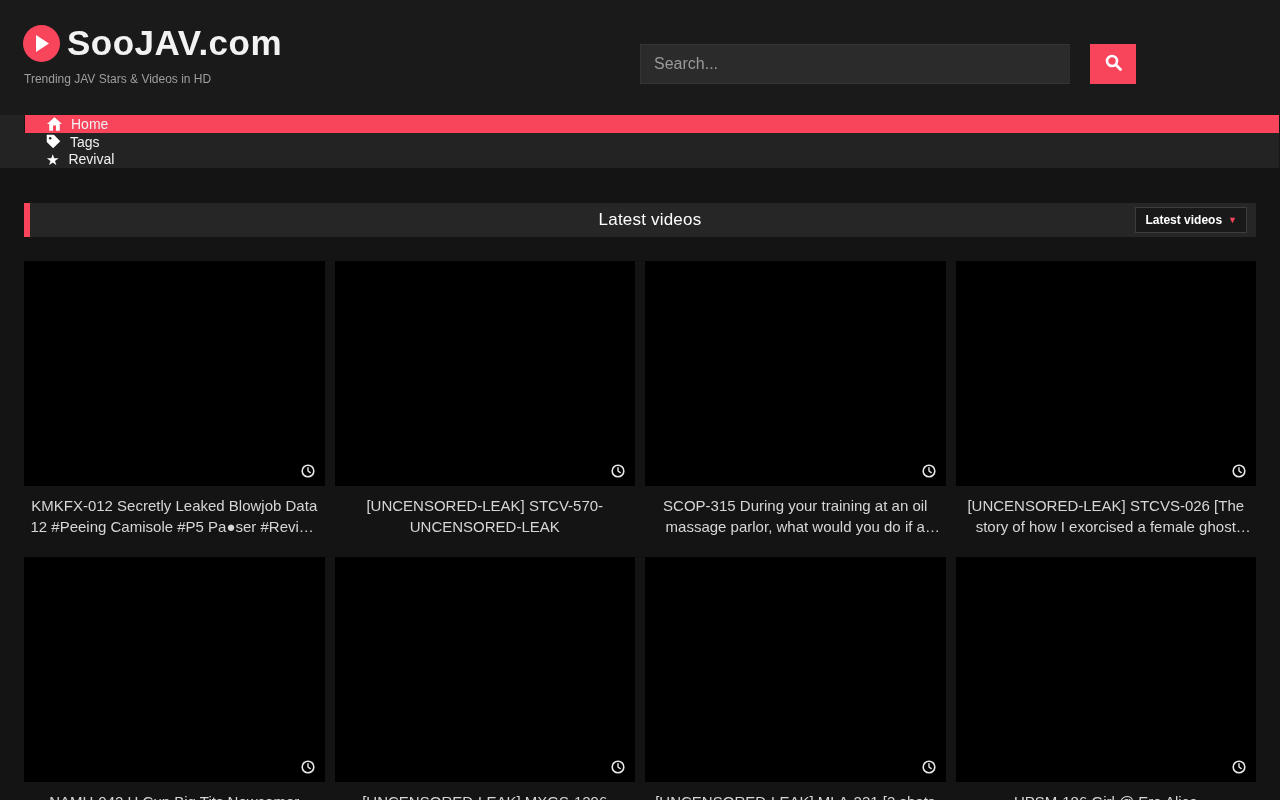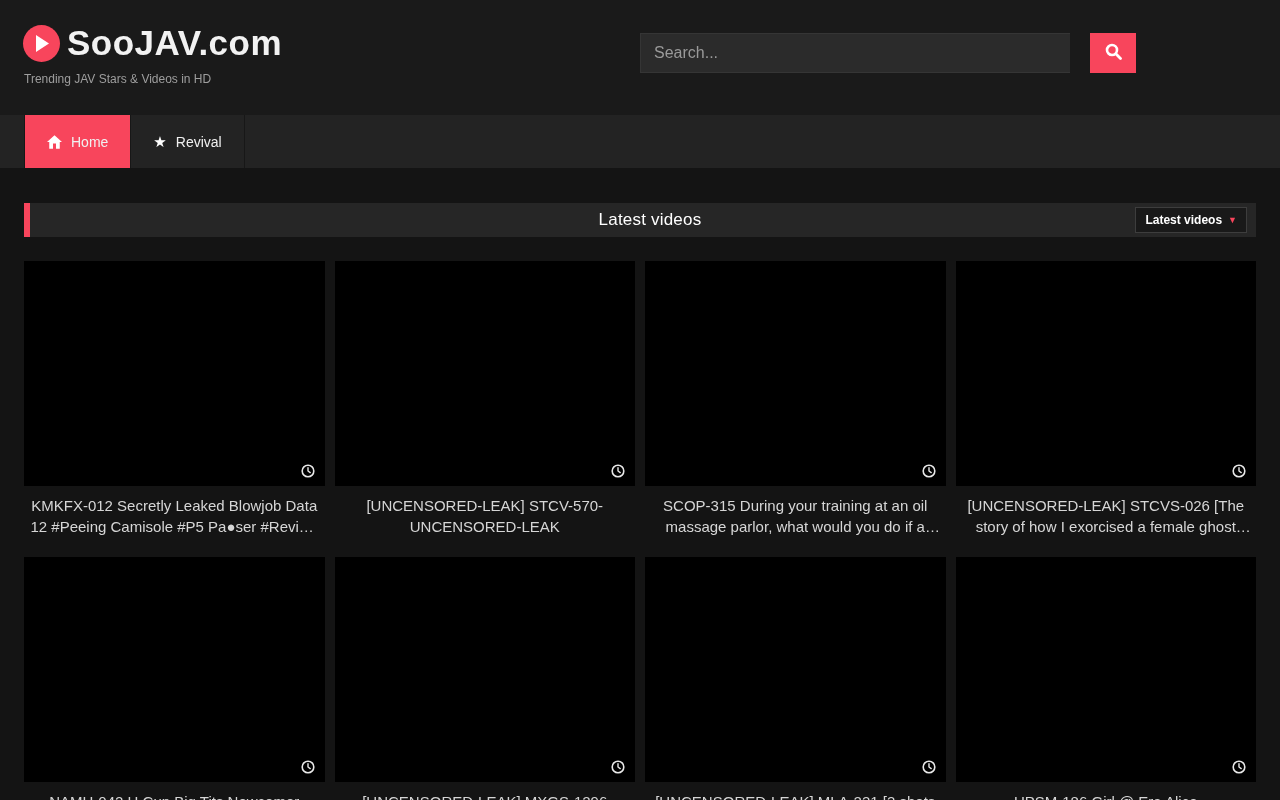--- a/index.html
+++ b/index.html
@@ -40,21 +40,21 @@
     letter-spacing: 0.5px;
   }
   .tagline {
     position: absolute;
     left: 24px; top: 72px;
     font-size: 12px;
     color: #9e9e9e;
   }
   .search-wrap {
     position: absolute;
-    left: 640px; top: 33px;
+    left: 640px; top: 44px;
     display: flex;
     gap: 20px;
   }
   .search-input {
     width: 430px; height: 40px;
     background: #2b2b2b;
     border: 1px solid #353535;
     border-right: none;
     color: #cfcfcf;
     font-size: 16px;
@@ -72,20 +72,21 @@
     align-items: center;
     justify-content: center;
   }
 
   
   .main-nav {
     height: 53px;
     background: #232323;
     display: flex;
     padding-left: 24px;
+    flex-direction: column;
   }
   .nav-item {
     height: 100%;
     display: flex;
     align-items: center;
     gap: 9px;
     padding: 0 22px;
     font-size: 14px;
     color: #f0f0f0;
     cursor: pointer;
@@ -201,20 +202,29 @@
 <nav class="main-nav">
   <div class="nav-item active">
     <span class="nav-icon">
       <svg width="15" height="14" viewBox="0 0 20 18">
         <path d="M10 0 L20 9 H17 V18 H12 V11 H8 V18 H3 V9 H0 Z" fill="#ffffff"></path>
       </svg>
     </span>
     <span>Home</span>
   </div>
   <div class="nav-item">
+    <span class="nav-icon">
+      <svg width="15" height="15" viewBox="0 0 20 20">
+        <path d="M1 1 H10.5 L19 9.5 L9.5 19 L1 10.5 Z" fill="#ffffff"></path>
+        <circle cx="5.6" cy="5.6" r="1.7" fill="#232323"></circle>
+      </svg>
+    </span>
+    <span>Tags</span>
+  </div>
+  <div class="nav-item">
     <span class="nav-icon star-glyph">★</span>
     <span>Revival</span>
   </div>
 </nav>
 
 <main class="content">
 
   <div class="section-bar">
     <span class="section-title">Latest videos</span>
     <button class="sort-dropdown">

